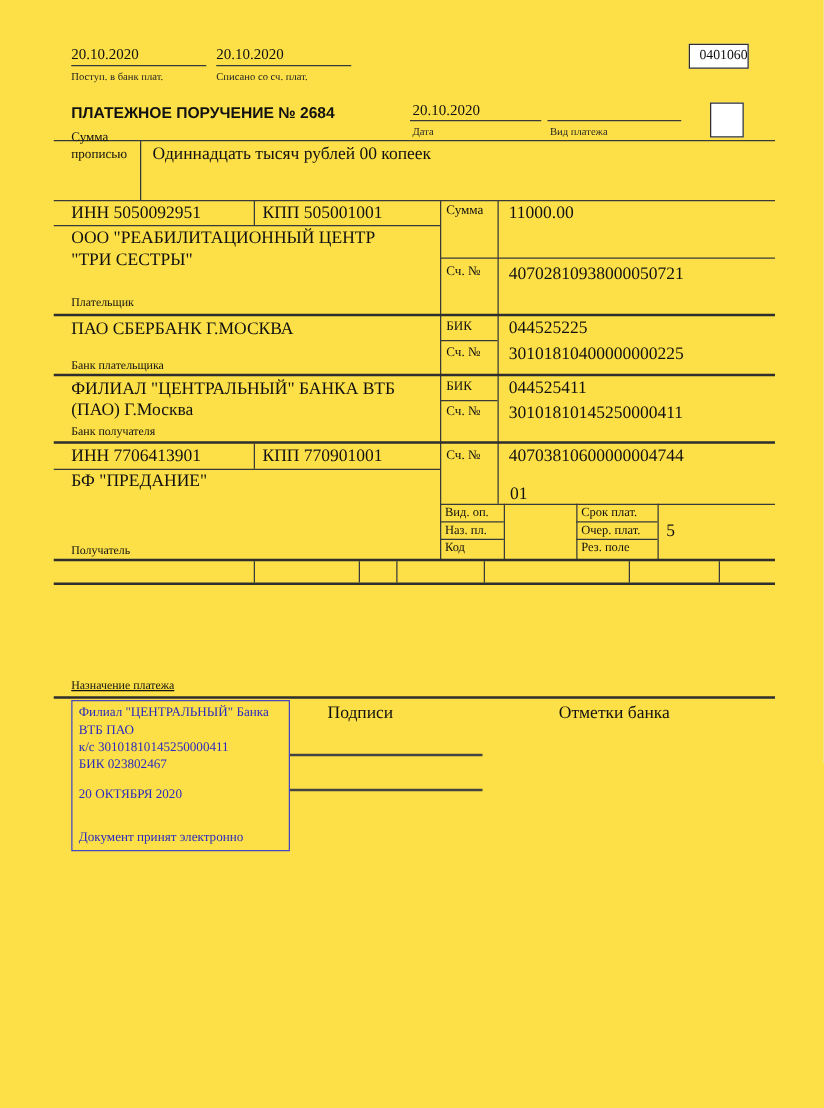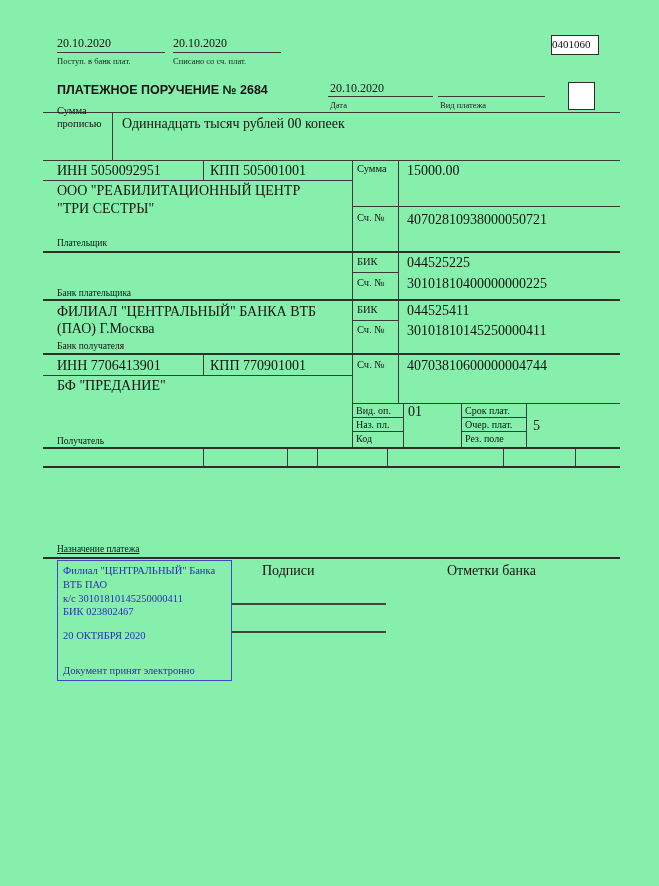--- a/index.html
+++ b/index.html
@@ -1,17 +1,17 @@
 <!DOCTYPE html>
 <html><head>
 <meta charset="utf-8">
 <style>
   html,body{margin:0;padding:0;background:#e8e8e8;}
   .page{
-    position:relative;width:659px;height:886px;background:#86efac;
+    position:relative;width:659px;height:886px;background:#fde047;
     font-family:"Liberation Serif","DejaVu Serif",serif;color:#111;
     overflow:hidden;margin:0 auto;
   }
   .t{position:absolute;font-size:14px;line-height:17px;white-space:nowrap;}
   .wrap{white-space:normal;}
   .lbl{position:absolute;font-size:8.5px;line-height:10px;white-space:nowrap;color:#222;}
   .slbl{position:absolute;font-size:9.5px;line-height:11px;white-space:nowrap;color:#111;}
   .clbl{position:absolute;font-size:10.5px;line-height:13px;white-space:nowrap;}
   .hl{position:absolute;background:#3a3a3a;height:1px;}
   .hl2{position:absolute;background:#2e2e2e;height:2px;}
@@ -33,21 +33,21 @@
 
   <div class="t" style="left:57px;top:35px;font-size:12px;">20.10.2020</div>
   <div class="hl" style="left:57px;top:52px;width:108px;"></div>
   <div class="lbl" style="left:57px;top:56px;">Поступ. в банк плат.</div>
 
   <div class="t" style="left:173px;top:35px;font-size:12px;">20.10.2020</div>
   <div class="hl" style="left:173px;top:52px;width:108px;"></div>
   <div class="lbl" style="left:173px;top:56px;">Списано со сч. плат.</div>
 
   <div class="box" style="left:551px;top:35px;width:46px;height:18px;">
-    <div style="position:absolute;left:0;top:2px;width:100%;text-align:left;font-size:11px;">0401060</div>
+    <div style="position:absolute;left:0;top:2px;width:100%;text-align:right;font-size:11px;">0401060</div>
   </div>
 
   <div class="title" style="left:57px;top:83px;text-align:right;">ПЛАТЕЖНОЕ ПОРУЧЕНИЕ № 2684</div>
   <div class="t" style="left:330px;top:80px;font-size:12px;">20.10.2020</div>
   <div class="hl" style="left:328px;top:96px;width:105px;"></div>
   <div class="lbl" style="left:330px;top:100px;">Дата</div>
   <div class="hl" style="left:438px;top:96px;width:107px;"></div>
   <div class="lbl" style="left:440px;top:100px;">Вид платежа</div>
   <div class="box" style="left:568px;top:82px;width:25px;height:26px;"></div>
 
@@ -58,29 +58,30 @@
 
   <div class="hl" style="left:43px;top:160px;width:577px;"></div>
   <div class="t" style="left:57px;top:162px;">ИНН 5050092951</div>
   <div class="vl" style="left:203px;top:160px;height:20px;"></div>
   <div class="t" style="left:210px;top:162px;">КПП 505001001</div>
   <div class="hl" style="left:43px;top:180px;width:309px;"></div>
 
   <div class="vl" style="left:352px;top:160px;height:288px;"></div>
   <div class="vl" style="left:398px;top:160px;height:243px;"></div>
   <div class="clbl" style="left:357px;top:162px;">Сумма</div>
-  <div class="t" style="left:407px;top:162px;">15000.00</div>
+  <div class="t" style="left:407px;top:162px;">11000.00</div>
   <div class="hl" style="left:352px;top:206px;width:268px;"></div>
   <div class="clbl" style="left:357px;top:211px;">Сч. №</div>
   <div class="t" style="left:407px;top:211px;">40702810938000050721</div>
 
   <div class="t wrap" style="left:57px;top:182px;width:270px;line-height:18px;">ООО "РЕАБИЛИТАЦИОННЫЙ ЦЕНТР "ТРИ СЕСТРЫ"</div>
   <div class="slbl" style="left:57px;top:238px;">Плательщик</div>
 
   <div class="hl2" style="left:43px;top:251px;width:577px;"></div>
+  <div class="t" style="left:57px;top:255px;">ПАО СБЕРБАНК Г.МОСКВА</div>
   <div class="clbl" style="left:357px;top:255px;">БИК</div>
   <div class="t" style="left:407px;top:254px;">044525225</div>
   <div class="hl" style="left:352px;top:272px;width:46px;"></div>
   <div class="clbl" style="left:357px;top:276px;">Сч. №</div>
   <div class="t" style="left:407px;top:275px;">30101810400000000225</div>
   <div class="slbl" style="left:57px;top:288px;">Банк плательщика</div>
 
   <div class="hl2" style="left:43px;top:299px;width:577px;"></div>
   <div class="t wrap" style="left:57px;top:303px;width:300px;line-height:17px;">ФИЛИАЛ "ЦЕНТРАЛЬНЫЙ" БАНКА ВТБ (ПАО) Г.Москва</div>
   <div class="clbl" style="left:357px;top:303px;">БИК</div>
@@ -102,21 +103,21 @@
 
   <div class="hl" style="left:352px;top:403px;width:268px;"></div>
   <div class="vl" style="left:403px;top:403px;height:45px;"></div>
   <div class="vl" style="left:461px;top:403px;height:45px;"></div>
   <div class="vl" style="left:526px;top:403px;height:45px;"></div>
   <div class="hl" style="left:352px;top:417px;width:51px;"></div>
   <div class="hl" style="left:461px;top:417px;width:65px;"></div>
   <div class="hl" style="left:352px;top:431px;width:51px;"></div>
   <div class="hl" style="left:461px;top:431px;width:65px;"></div>
   <div class="clbl" style="left:356px;top:404px;font-size:10px;">Вид. оп.</div>
-  <div class="t" style="left:408px;top:403px;">01</div>
+  <div class="t" style="left:408px;top:387px;">01</div>
   <div class="clbl" style="left:465px;top:404px;font-size:10px;">Срок плат.</div>
   <div class="clbl" style="left:356px;top:418px;font-size:10px;">Наз. пл.</div>
   <div class="clbl" style="left:465px;top:418px;font-size:10px;">Очер. плат.</div>
   <div class="t" style="left:533px;top:417px;">5</div>
   <div class="clbl" style="left:356px;top:432px;font-size:10px;">Код</div>
   <div class="clbl" style="left:465px;top:432px;font-size:10px;">Рез. поле</div>
 
   <div class="hl2" style="left:43px;top:447px;width:577px;"></div>
   <div class="vl" style="left:203px;top:449px;height:17px;"></div>
   <div class="vl" style="left:287px;top:449px;height:17px;"></div>

